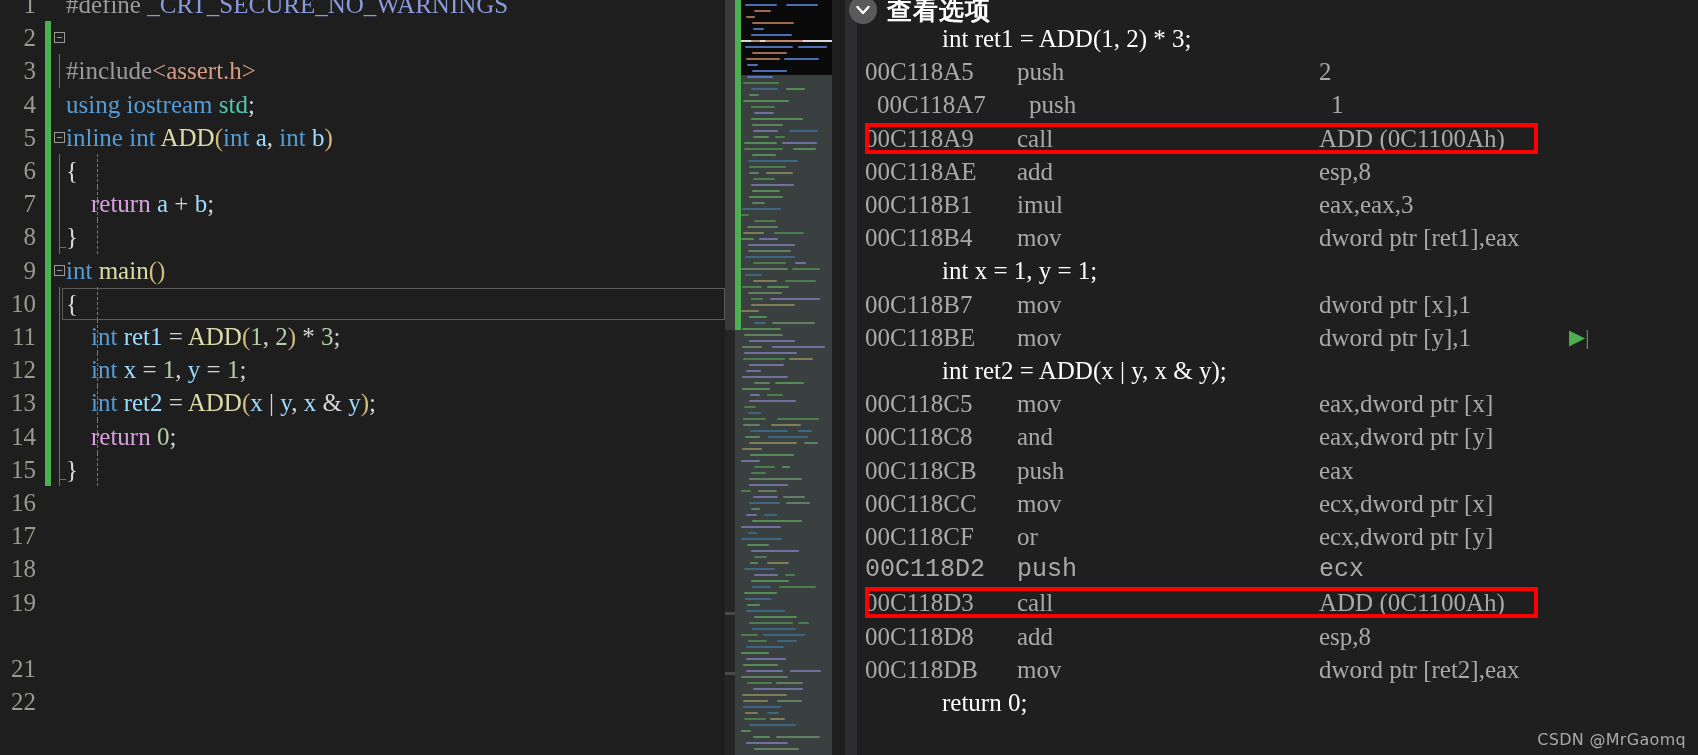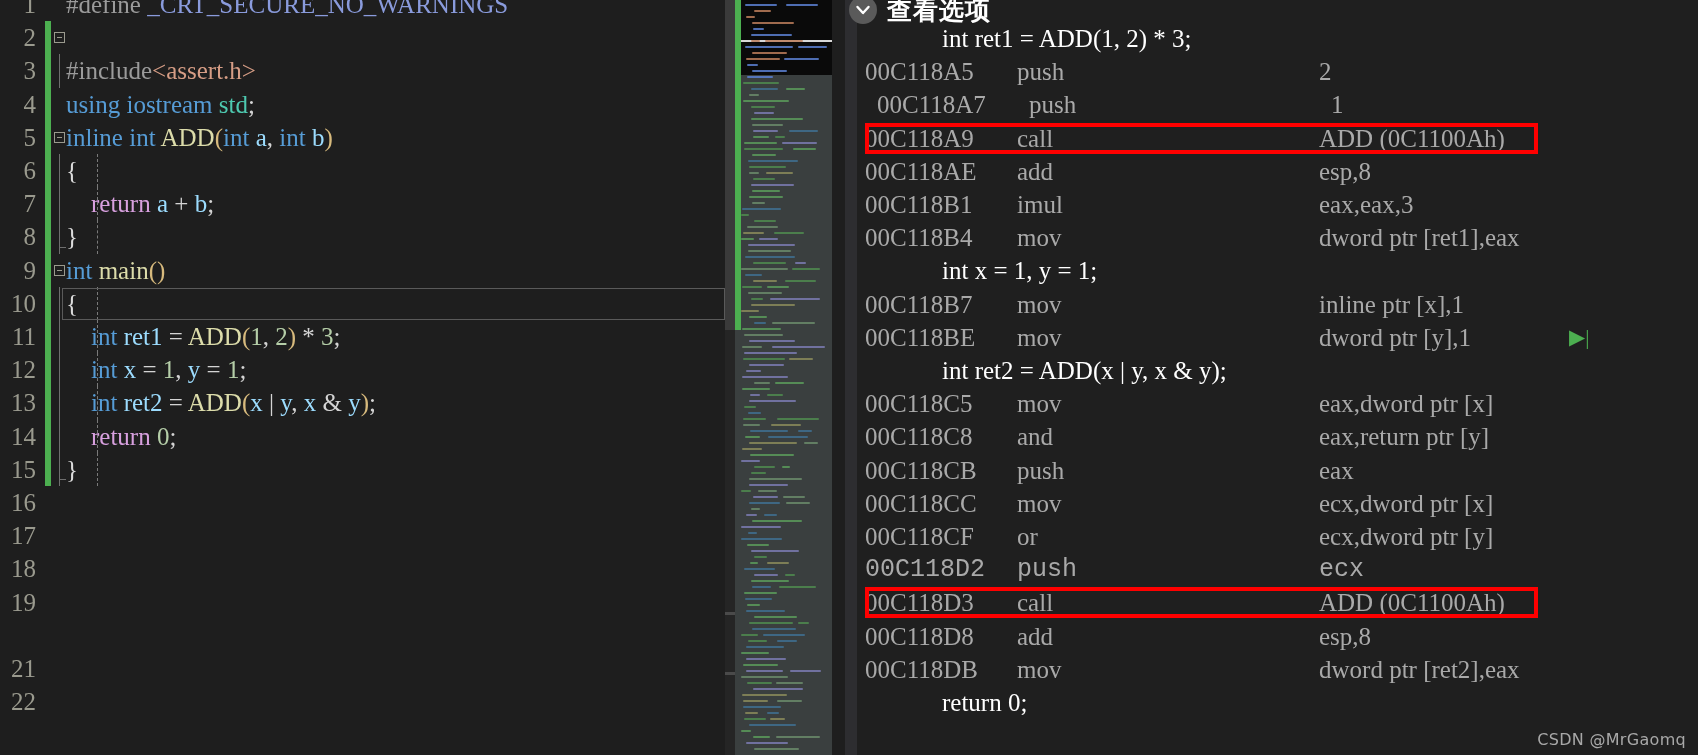--- a/index.html
+++ b/index.html
@@ -501,25 +501,25 @@
 
     <div id="disasm-body">
         <div class="asm-row" style="position: absolute; left: 0px; right: 0px; top: 0px;"><span class="asm-src">    int ret1 = ADD(1, 2) * 3;</span></div>
         <div class="asm-row" style="position: absolute; left: 0px; right: 0px; top: 33.2px;"><span class="asm-addr">00C118A5</span><span class="asm-mn">push</span><span class="asm-op">2</span></div>
         <div class="asm-row" style="position: absolute; left: 0px; right: 0px; top: 66.4px; margin-left: 12px;"><span class="asm-addr">00C118A7</span><span class="asm-mn">push</span><span class="asm-op">1</span></div>
         <div class="asm-row" style="position: absolute; left: 0px; right: 0px; top: 99.6px;"><span class="asm-addr">00C118A9</span><span class="asm-mn">call</span><span class="asm-op">ADD (0C1100Ah)</span><div class="redbox" style="border-color: rgb(255, 0, 0);"></div></div>
         <div class="asm-row" style="position: absolute; left: 0px; right: 0px; top: 132.8px;"><span class="asm-addr">00C118AE</span><span class="asm-mn">add</span><span class="asm-op">esp,8</span></div>
         <div class="asm-row" style="position: absolute; left: 0px; right: 0px; top: 166px;"><span class="asm-addr">00C118B1</span><span class="asm-mn">imul</span><span class="asm-op">eax,eax,3</span></div>
         <div class="asm-row" style="position: absolute; left: 0px; right: 0px; top: 199.2px;"><span class="asm-addr">00C118B4</span><span class="asm-mn">mov</span><span class="asm-op">dword ptr [ret1],eax</span></div>
         <div class="asm-row" style="position: absolute; left: 0px; right: 0px; top: 232.4px;"><span class="asm-src">    int x = 1, y = 1;</span></div>
-        <div class="asm-row" style="position: absolute; left: 0px; right: 0px; top: 265.6px;"><span class="asm-addr">00C118B7</span><span class="asm-mn">mov</span><span class="asm-op">inline ptr [x],1</span></div>
+        <div class="asm-row" style="position: absolute; left: 0px; right: 0px; top: 265.6px;"><span class="asm-addr">00C118B7</span><span class="asm-mn">mov</span><span class="asm-op">dword ptr [x],1</span></div>
         <div class="asm-row" style="position: absolute; left: 0px; right: 0px; top: 298.8px;"><span class="asm-addr">00C118BE</span><span class="asm-mn">mov</span><span class="asm-op">dword ptr [y],1</span><span class="play-marker" style="left: 712px;">▶|</span></div>
         <div class="asm-row" style="position: absolute; left: 0px; right: 0px; top: 332px;"><span class="asm-src">    int ret2 = ADD(x | y, x &amp; y);</span></div>
         <div class="asm-row" style="position: absolute; left: 0px; right: 0px; top: 365.2px; text-align: center;"><span class="asm-addr">00C118C5</span><span class="asm-mn">mov</span><span class="asm-op">eax,dword ptr [x]</span></div>
-        <div class="asm-row" style="position: absolute; left: 0px; right: 0px; top: 398.4px; padding-left: 8px;"><span class="asm-addr">00C118C8</span><span class="asm-mn">and</span><span class="asm-op">eax,return ptr [y]</span></div>
+        <div class="asm-row" style="position: absolute; left: 0px; right: 0px; top: 398.4px; padding-left: 8px;"><span class="asm-addr">00C118C8</span><span class="asm-mn">and</span><span class="asm-op">eax,dword ptr [y]</span></div>
         <div class="asm-row" style="position: absolute; left: 0px; right: 0px; top: 431.6px;"><span class="asm-addr">00C118CB</span><span class="asm-mn">push</span><span class="asm-op">eax</span></div>
         <div class="asm-row" style="position: absolute; left: 0px; right: 0px; top: 464.8px; text-align: center;"><span class="asm-addr">00C118CC</span><span class="asm-mn">mov</span><span class="asm-op">ecx,dword ptr [x]</span></div>
         <div class="asm-row" style="position: absolute; left: 0px; right: 0px; top: 498px;"><span class="asm-addr">00C118CF</span><span class="asm-mn">or</span><span class="asm-op">ecx,dword ptr [y]</span></div>
         <div class="asm-row" style="position: absolute; left: 0px; right: 0px; top: 531.2px; font-family: Liberation Mono, monospace;"><span class="asm-addr">00C118D2</span><span class="asm-mn">push</span><span class="asm-op">ecx</span></div>
         <div class="asm-row" style="position: absolute; left: 0px; right: 0px; top: 564.4px;"><span class="asm-addr">00C118D3</span><span class="asm-mn">call</span><span class="asm-op">ADD (0C1100Ah)</span><div class="redbox" style="border-color: rgb(255, 0, 0);"></div></div>
         <div class="asm-row" style="position: absolute; left: 0px; right: 0px; top: 597.6px;"><span class="asm-addr">00C118D8</span><span class="asm-mn">add</span><span class="asm-op">esp,8</span></div>
         <div class="asm-row" style="position: absolute; left: 0px; right: 0px; top: 630.8px;"><span class="asm-addr">00C118DB</span><span class="asm-mn">mov</span><span class="asm-op">dword ptr [ret2],eax</span></div>
         <div class="asm-row" style="position: absolute; left: 0px; right: 0px; top: 664px;"><span class="asm-src">    return 0;</span></div>
       </div>
   </div>

